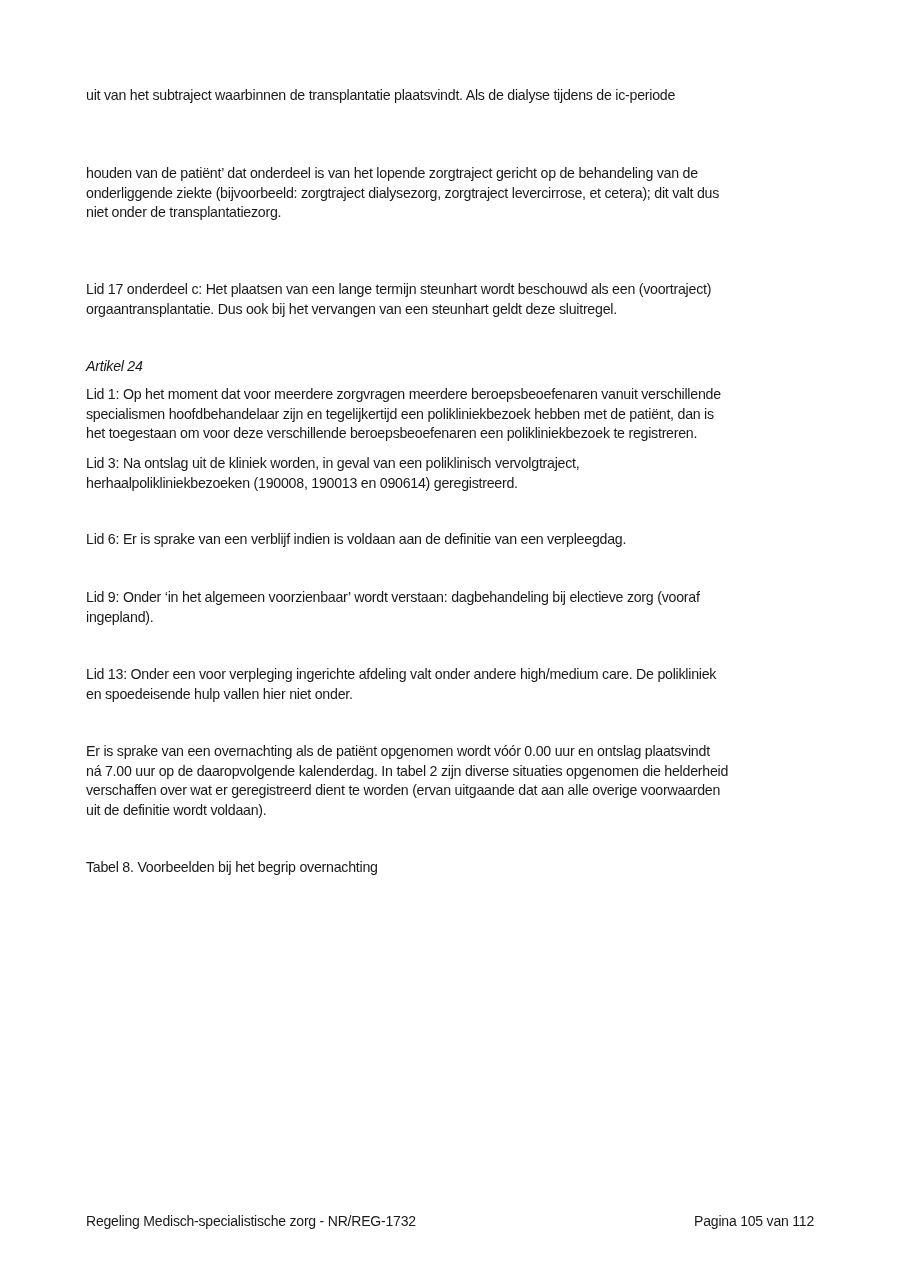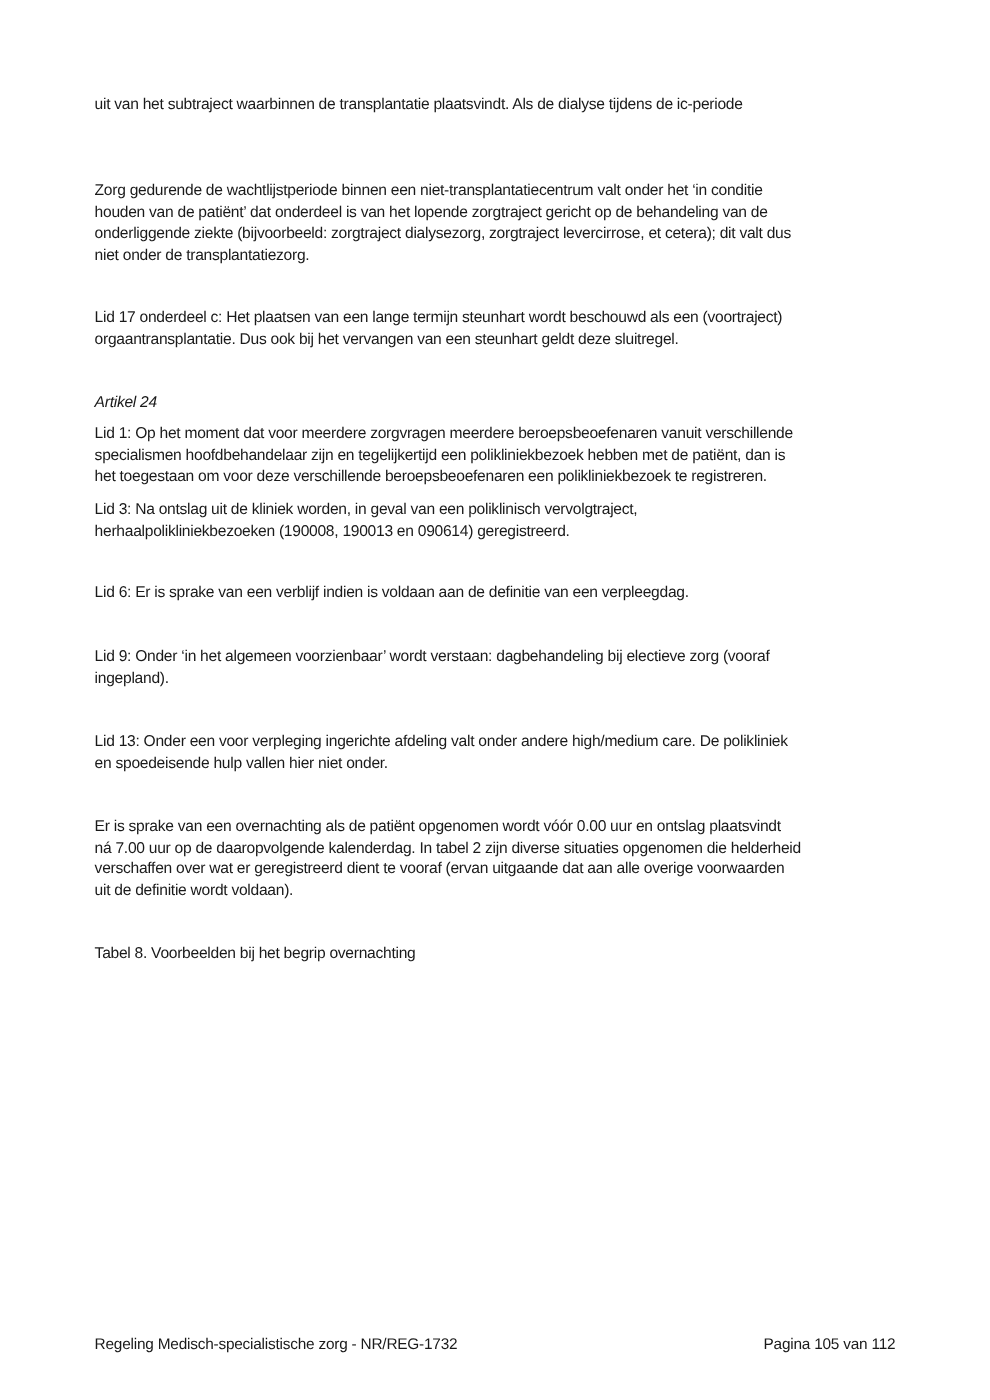--- a/index.html
+++ b/index.html
@@ -53,21 +53,20 @@
 </head>
 <body>
 
 <div class="page">
 
   <p class="p" style="top:86px;">
     <span class="line">uit van het subtraject waarbinnen de transplantatie plaatsvindt. Als de dialyse tijdens de ic-periode</span>
   </p>
 
   <p class="p" style="top:164px;">
-    <span class="line">Zorg gedurende de wachtlijstperiode binnen een niet-transplantatiecentrum valt onder het ‘in conditie</span>
     <span class="line">houden van de patiënt’ dat onderdeel is van het lopende zorgtraject gericht op de behandeling van de</span>
     <span class="line">onderliggende ziekte (bijvoorbeeld: zorgtraject dialysezorg, zorgtraject levercirrose, et cetera); dit valt dus</span>
     <span class="line">niet onder de transplantatiezorg.</span>
   </p>
 
   <p class="p" style="top:280px;">
     <span class="line">Lid 17 onderdeel c: Het plaatsen van een lange termijn steunhart wordt beschouwd als een (voortraject)</span>
     <span class="line">orgaantransplantatie. Dus ook bij het vervangen van een steunhart geldt deze sluitregel.</span>
   </p>
 
@@ -96,21 +95,21 @@
   </p>
 
   <p class="p" style="top:665px;">
     <span class="line">Lid 13: Onder een voor verpleging ingerichte afdeling valt onder andere high/medium care. De polikliniek</span>
     <span class="line">en spoedeisende hulp vallen hier niet onder.</span>
   </p>
 
   <p class="p" style="top:742px;">
     <span class="line">Er is sprake van een overnachting als de patiënt opgenomen wordt vóór 0.00 uur en ontslag plaatsvindt</span>
     <span class="line">ná 7.00 uur op de daaropvolgende kalenderdag. In tabel 2 zijn diverse situaties opgenomen die helderheid</span>
-    <span class="line">verschaffen over wat er geregistreerd dient te vooraf (ervan uitgaande dat aan alle overige voorwaarden</span>
+    <span class="line">verschaffen over wat er geregistreerd dient te worden (ervan uitgaande dat aan alle overige voorwaarden</span>
     <span class="line">uit de definitie wordt voldaan).</span>
   </p>
 
   <p class="p" style="top:858px;">
     <span class="line">Tabel 8. Voorbeelden bij het begrip overnachting</span>
   </p>
 
 </div>
 
 <div class="footer-left">Regeling Medisch-specialistische zorg - NR/REG-1732</div>

